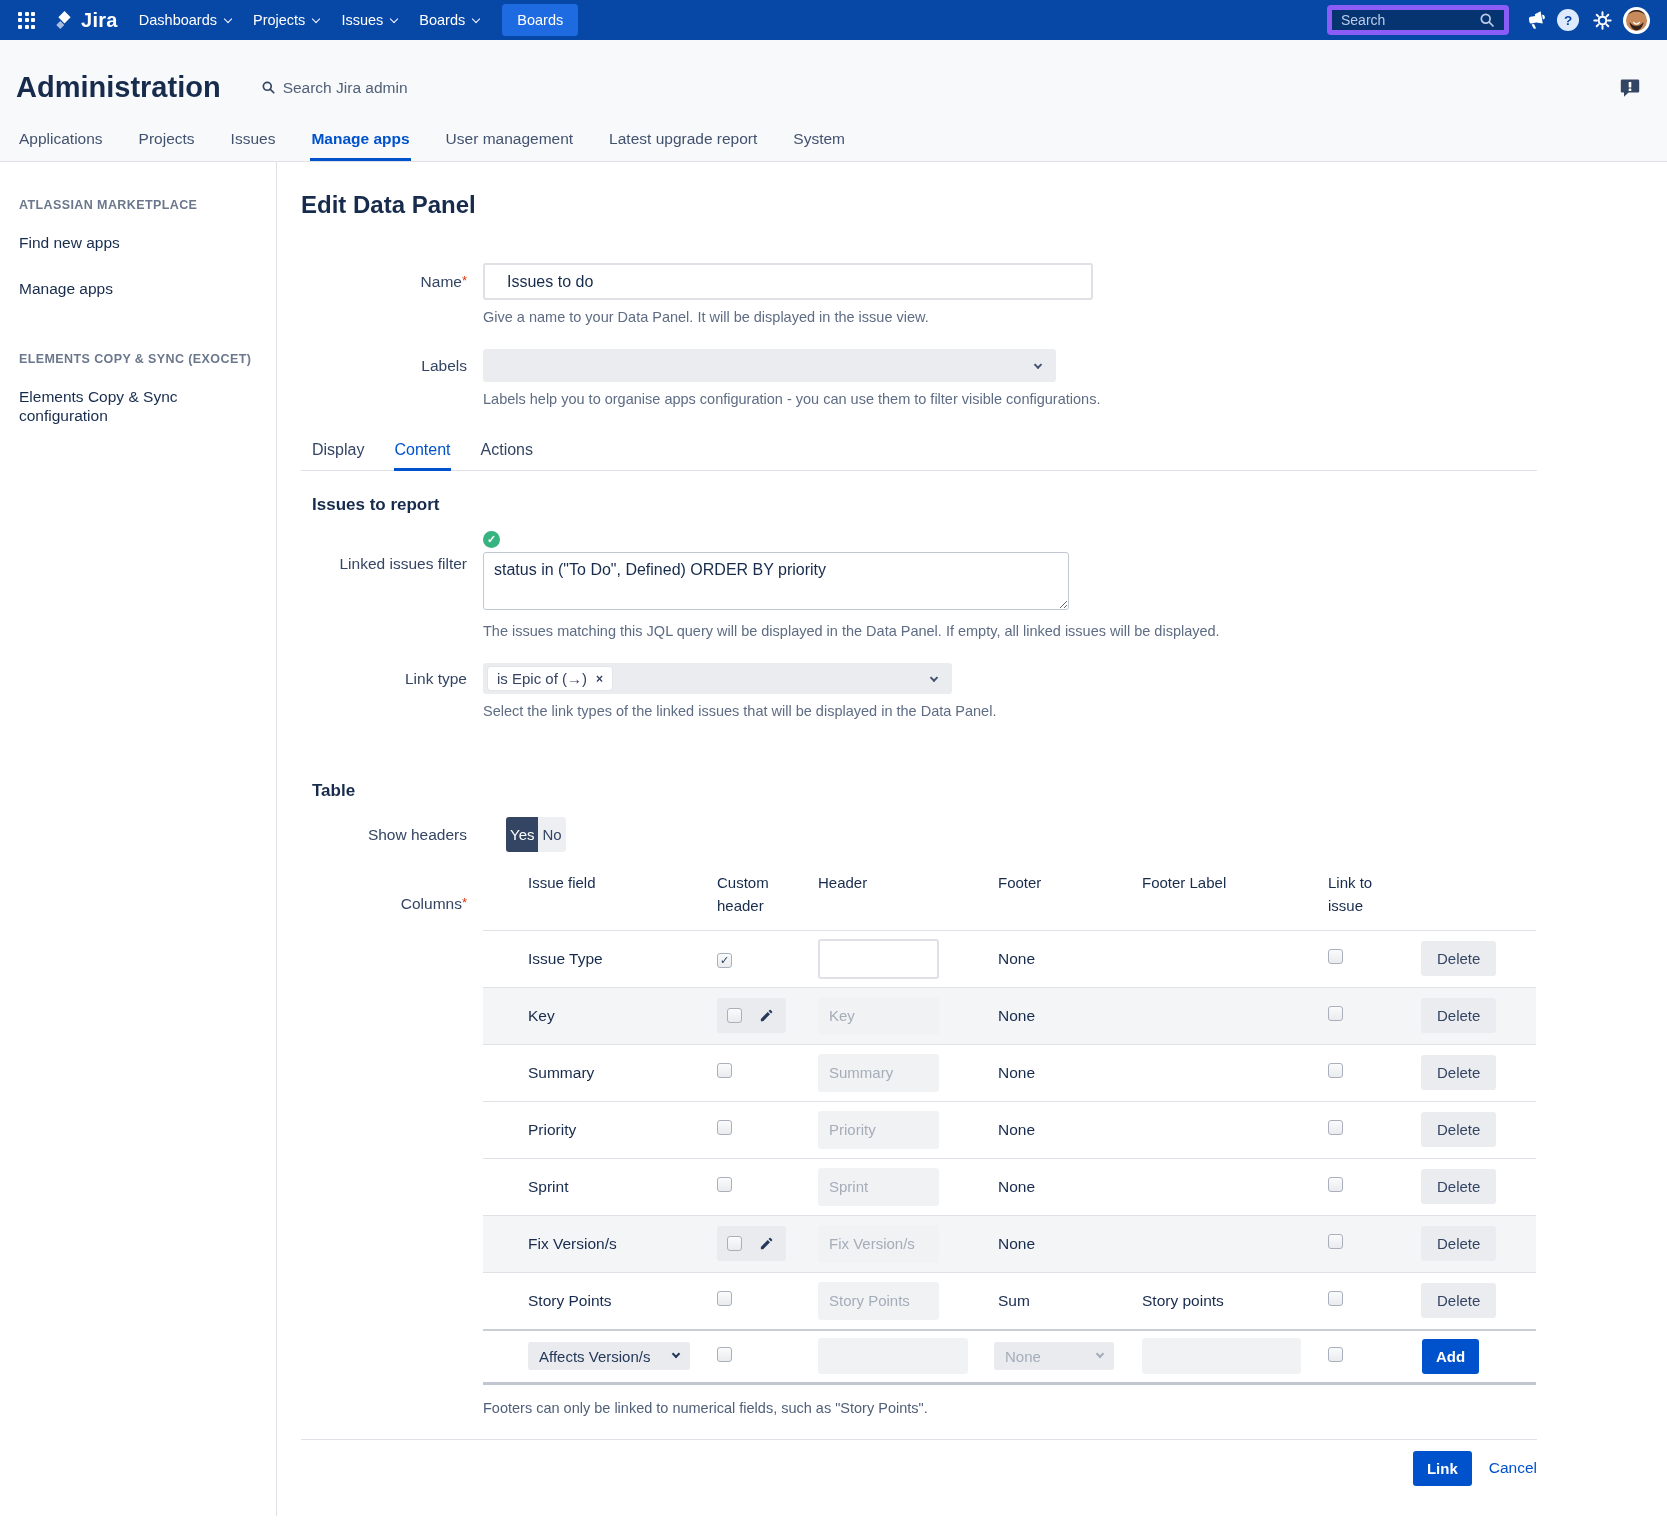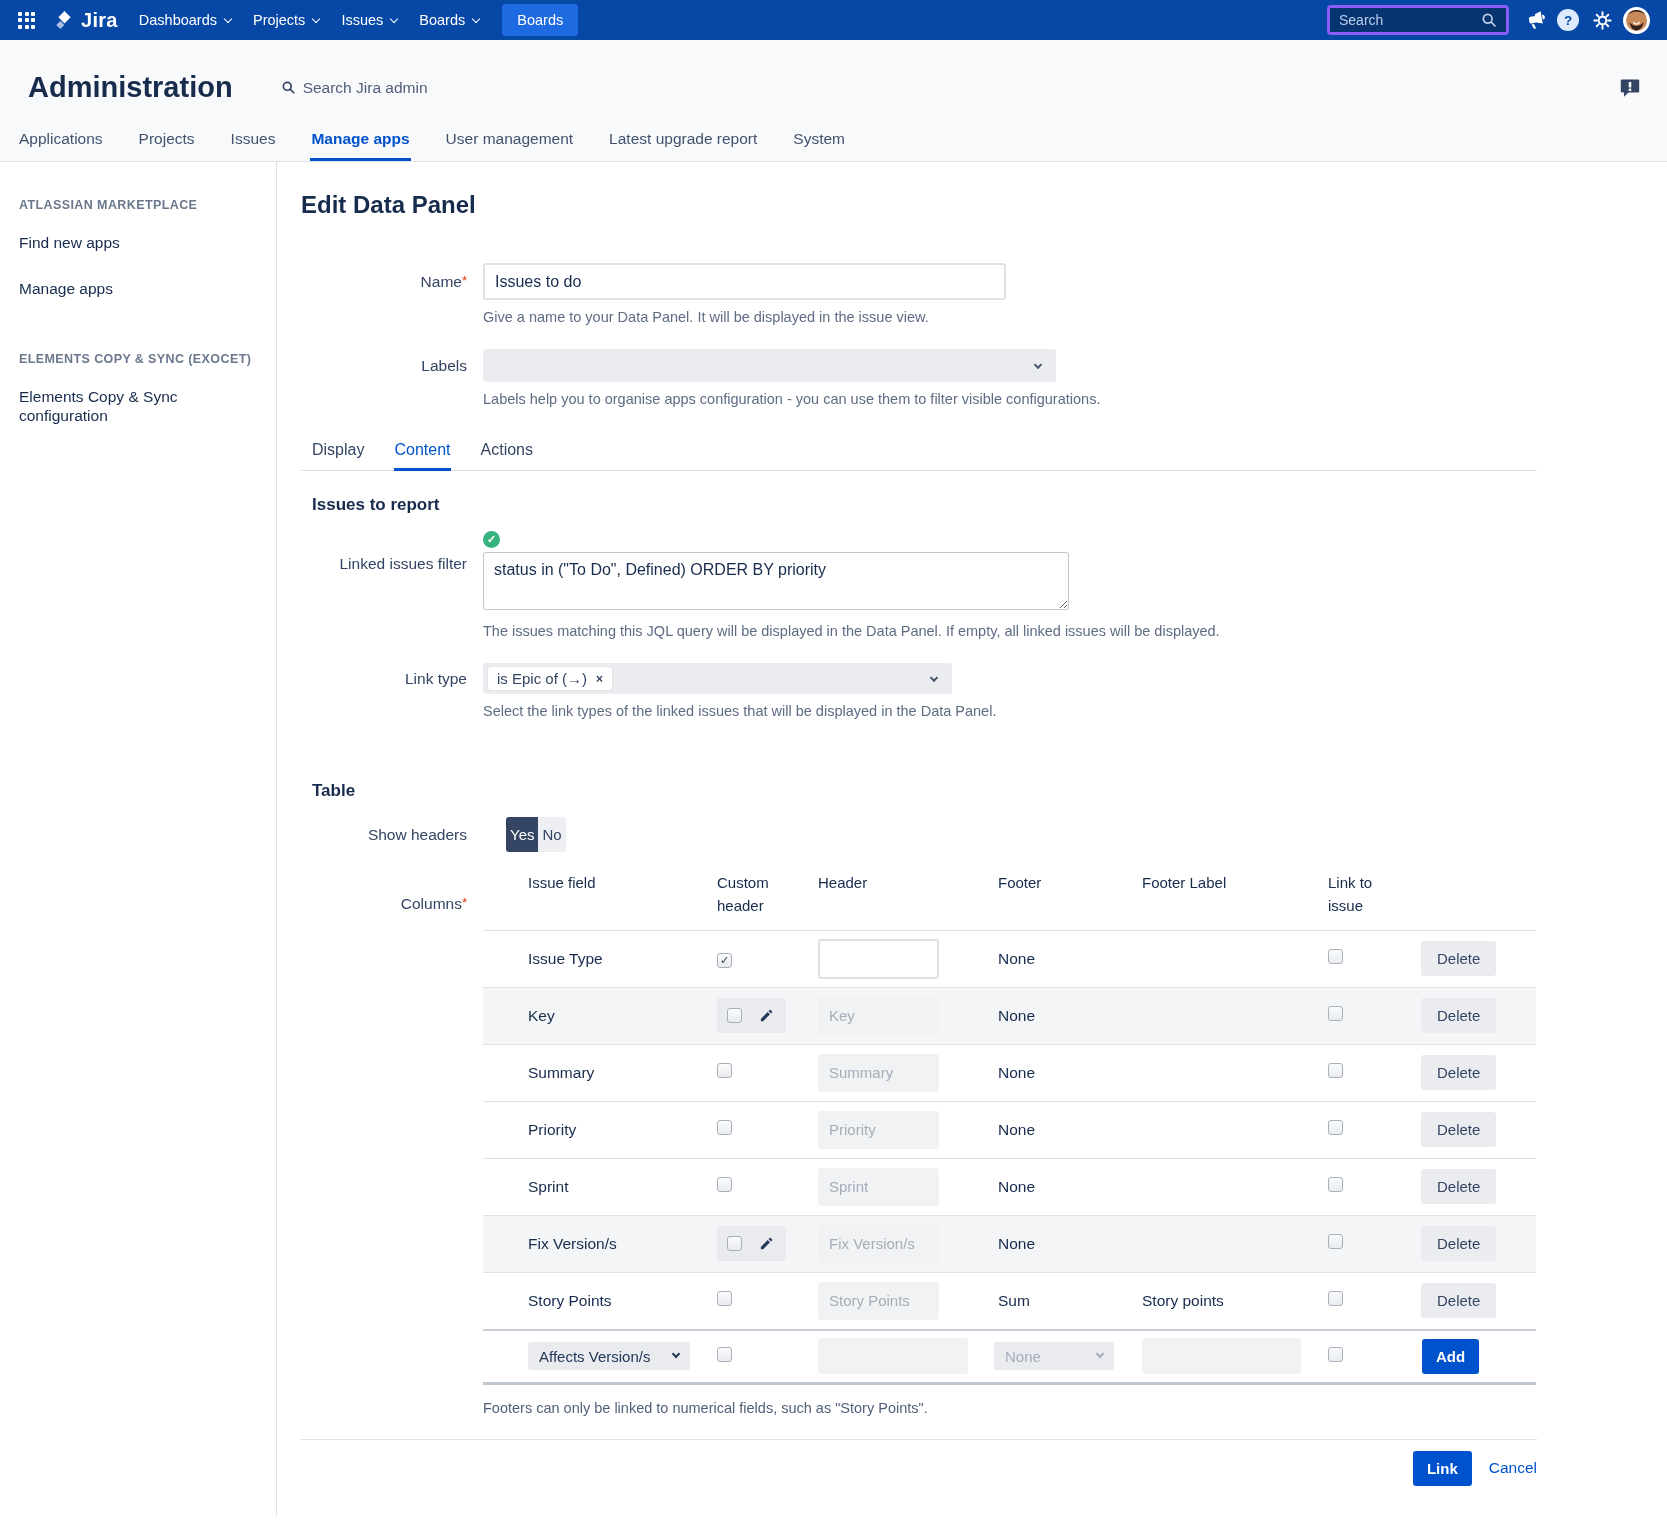--- a/index.html
+++ b/index.html
@@ -12,31 +12,31 @@
   .topbar { height:40px; background:#0747A6; display:flex; align-items:center; padding:0 14px 0 8px;justify-content:flex-end; }
   .appgrid { display:grid; grid-template-columns:repeat(3,4px); grid-gap:2.5px; padding:10px; cursor:pointer; }
   .appgrid i { width:4px; height:4px; background:#fff; border-radius:1px; display:block; }
   .brand { display:flex; align-items:center; gap:5px; padding:0 10px 0 8px; cursor:pointer; }
   .brand .brand-text { color:#fff; font-size:20px; font-weight:700; letter-spacing:.3px; }
   .nav-item { color:#fff; font-size:14.5px; height:40px; display:flex; align-items:center; gap:8px; padding:0 11px; cursor:pointer; white-space:nowrap; }
   .chev { width:6px; height:6px; border:solid currentColor; border-width:0 1.8px 1.8px 0; transform:rotate(45deg); display:inline-block; margin-top:-3px; }
   .create-btn { background:#1E6AE1; color:#fff; border:none; border-radius:3.5px; font-family:inherit;
     font-size:14.5px; padding:8px 15px; margin-left:12px; cursor:pointer; }
   .topbar .spacer { flex:1; }
-  .nav-search { width:182px; height:30px; background:#053471; border:3px solid #8b5cf6; border-radius:4px;
+  .nav-search { width:182px; height:30px; background:#053471; border:5px solid #8b5cf6; border-radius:4px;
     display:flex; align-items:center; padding:0 9px; gap:8px; }
   .nav-search input { flex:1; background:transparent; border:none; outline:none; color:#fff; font-size:14px; font-family:inherit; min-width:0; }
   .nav-search input::placeholder { color:#BCCCE8; }
   .tb-icon { display:flex; align-items:center; justify-content:center; width:34px; height:40px; cursor:pointer; }
   .help-circle { width:22px; height:22px; border-radius:50%; background:#DEEBFF; color:#0747A6; font-weight:700; font-size:13.5px;
     display:flex; align-items:center; justify-content:center; }
   .avatar { width:27px; height:27px; border-radius:50%; background:#fff; display:flex; align-items:center; justify-content:center; }
   
   .admin-band { background:#F8F9FA; }
-  .admin-header { display:flex; align-items:center; padding:31px 26px 20px 28px;gap:8px; }
+  .admin-header { display:flex; align-items:center; padding:31px 26px 20px 16px; }
   .admin-header h1 { font-size:29px; font-weight:600; color:#172B4D; }
   .admin-search { margin-left:40px; display:flex; align-items:center; gap:7px; color:#505F79; font-size:15.5px; cursor:pointer; }
   .feedback { margin-left:auto; cursor:pointer; display:flex; }
   .atabs { display:flex; gap:34px; padding:0 0 0 18px; border-bottom:1px solid #DFE1E6; }
   .atab { font-size:15.5px; color:#42526E; padding:6px 1px 10px; border-bottom:3px solid transparent; cursor:pointer; white-space:nowrap; }
   .atab.active { color:#0052CC; font-weight:700; border-bottom-color:#0052CC; }
   
   .layout { display:flex; min-height:1263px; background:#fff; }
   .sidebar { width:277px; min-width:277px; border-right:1px solid #DFE1E6; padding:36px 18px 0 19px; }
   .side-h { font-size:12.5px; font-weight:700; color:#6B778C; letter-spacing:.4px; margin-bottom:21px; }
@@ -45,22 +45,22 @@
   .main { flex:1; padding:29px 130px 0 24px; }
   .main h2.pagehead { font-size:24px; font-weight:700; color:#172B4D; margin-bottom:44px; }
   
   .frow { display:flex; align-items:center; }
   .frow.top { align-items:flex-start; }
   .flabel { width:166px; min-width:166px; text-align:right; font-size:15.5px; color:#344563; }
   .frow.top .flabel { padding-top:24px; }
   .fctl { margin-left:16px; }
   .req { color:#DE350B; font-size:13px; vertical-align:top; }
   .fhelp { margin:9px 0 24px 182px; font-size:14.5px; color:#5E6C84; }
-  .text-input { width:523px; height:37px; border:2px solid #DFE1E6; border-radius:3px; background:#fff;
-    font-family:inherit; font-size:16px; color:#172B4D; padding:0 10px; outline:none; }
+  .text-input { width:610px; height:37px; border:2px solid #DFE1E6; border-radius:3px; background:#fff;
+    font-family:inherit; font-size:16px; color:#172B4D; padding:0 22px; outline:none; }
   .gsel { background:#EBECF0; border-radius:3px; position:relative; cursor:pointer; display:flex; align-items:center; }
   .gsel .selchev { position:absolute; right:15px; top:50%; width:6px; height:6px; border:solid #42526E;
     border-width:0 2px 2px 0; transform:translateY(-70%) rotate(45deg); }
   .labels-sel { width:573px; height:33px; }
   .link-sel { width:469px; height:31px; padding:0 34px 0 5px; }
   .chip { background:#fff; border-radius:3px; padding:3px 9px; font-size:15px; color:#344563;
     display:inline-flex; align-items:center; gap:9px; box-shadow:0 0 0 1px #E3E5E9; }
   .chip .x { font-weight:700; font-size:12px; color:#344563; cursor:pointer; }
   
   .ctabs { display:flex; gap:30px; margin-top:34px; padding-left:11px; border-bottom:1px solid #DFE1E6; }

